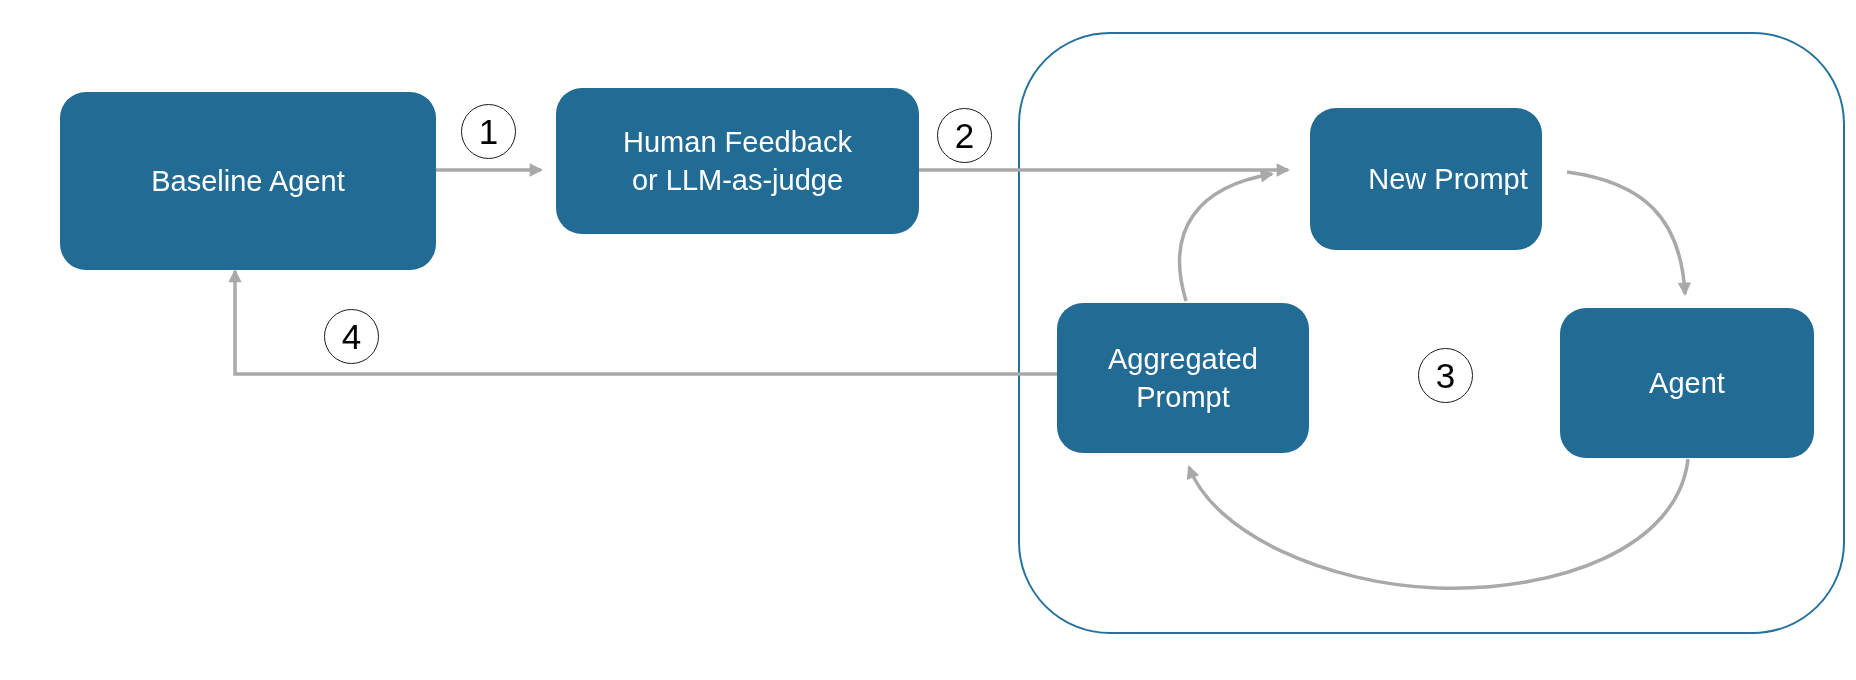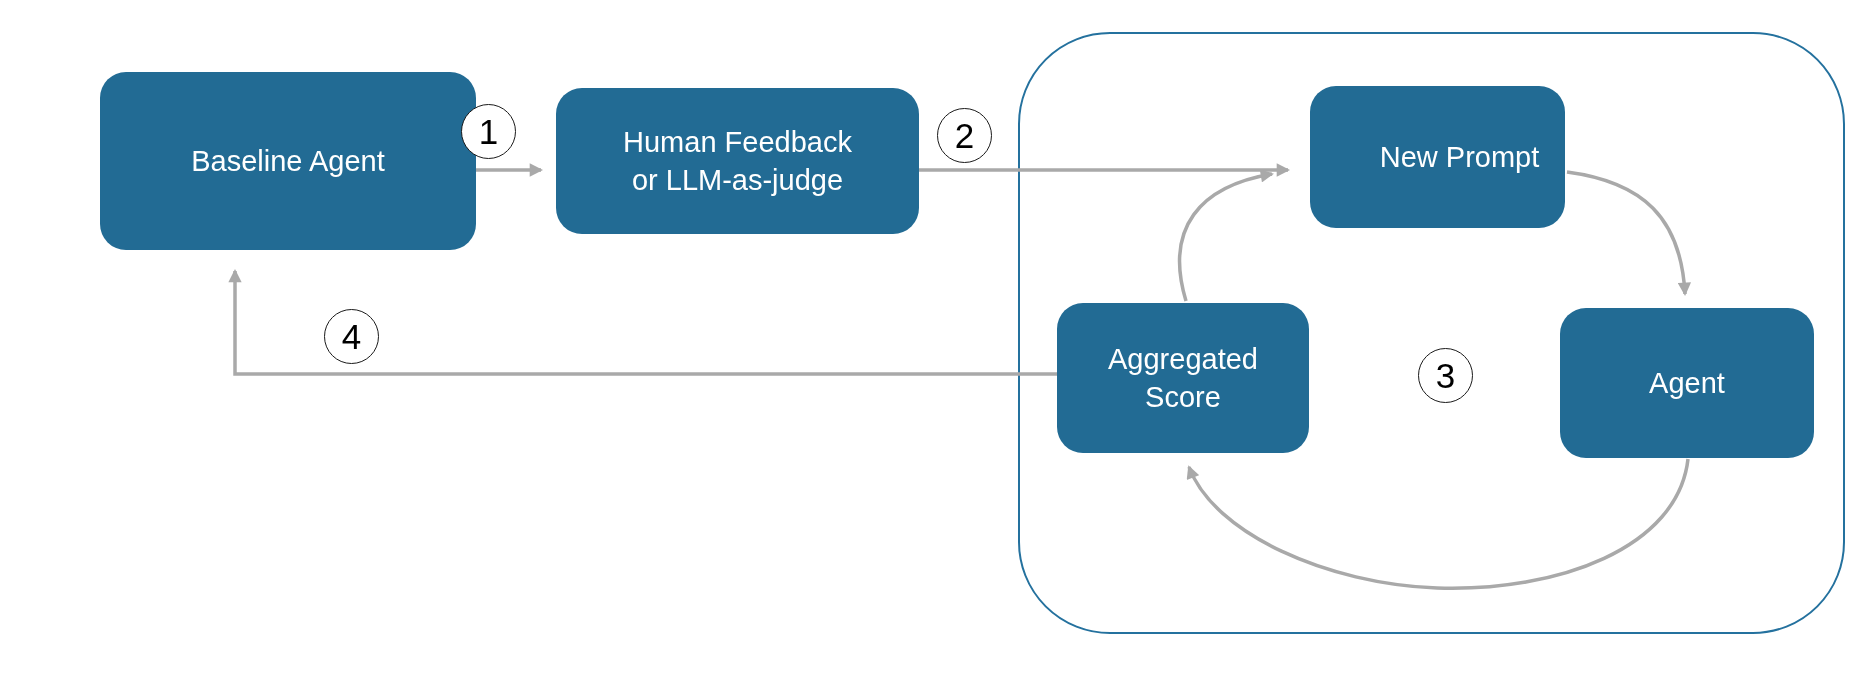--- a/index.html
+++ b/index.html
@@ -37,23 +37,23 @@
     position:absolute;
     background:var(--node-fill);
     border-radius:26px;
     color:var(--node-text);
     display:flex;align-items:center;justify-content:center;
     text-align:center;
     font-size:29px;line-height:1.32;
     white-space:pre-line;
     box-sizing:border-box;
   }
-  .node-baseline{left:60px;top:72px;width:376px;height:178px;margin-left:40px;}
+  .node-baseline{left:60px;top:92px;width:376px;height:178px;}
   .node-feedback{left:556px;top:80px;width:363px;height:146px;margin-top:8px;}
-  .node-new-prompt{left:1310px;top:86px;width:255px;height:142px;padding-left:44px;}
+  .node-new-prompt{left:1310px;top:108px;width:232px;height:142px;padding-left:44px;}
   .node-aggregated{left:1057px;top:303px;width:252px;height:150px;}
   .node-evals{left:1560px;top:308px;width:254px;height:150px;}
   
   .badge{
     position:absolute;
     width:55px;height:55px;
     border:1.5px solid var(--badge-border);
     border-radius:50%;
     background:var(--background);
     color:var(--badge-text);
@@ -101,21 +101,21 @@
     <span>Human Feedback
 or LLM-as-judge</span>
   </div>
 
   <div class="node node-new-prompt">
     <span>New Prompt</span>
   </div>
 
   <div class="node node-aggregated">
     <span>Aggregated
-Score</span>
+Prompt</span>
   </div>
 
   <div class="node node-evals">
     <span>Agent</span>
   </div>
 
   <div class="badge badge-1">
     <span>1</span>
   </div>
   <div class="badge badge-2">

